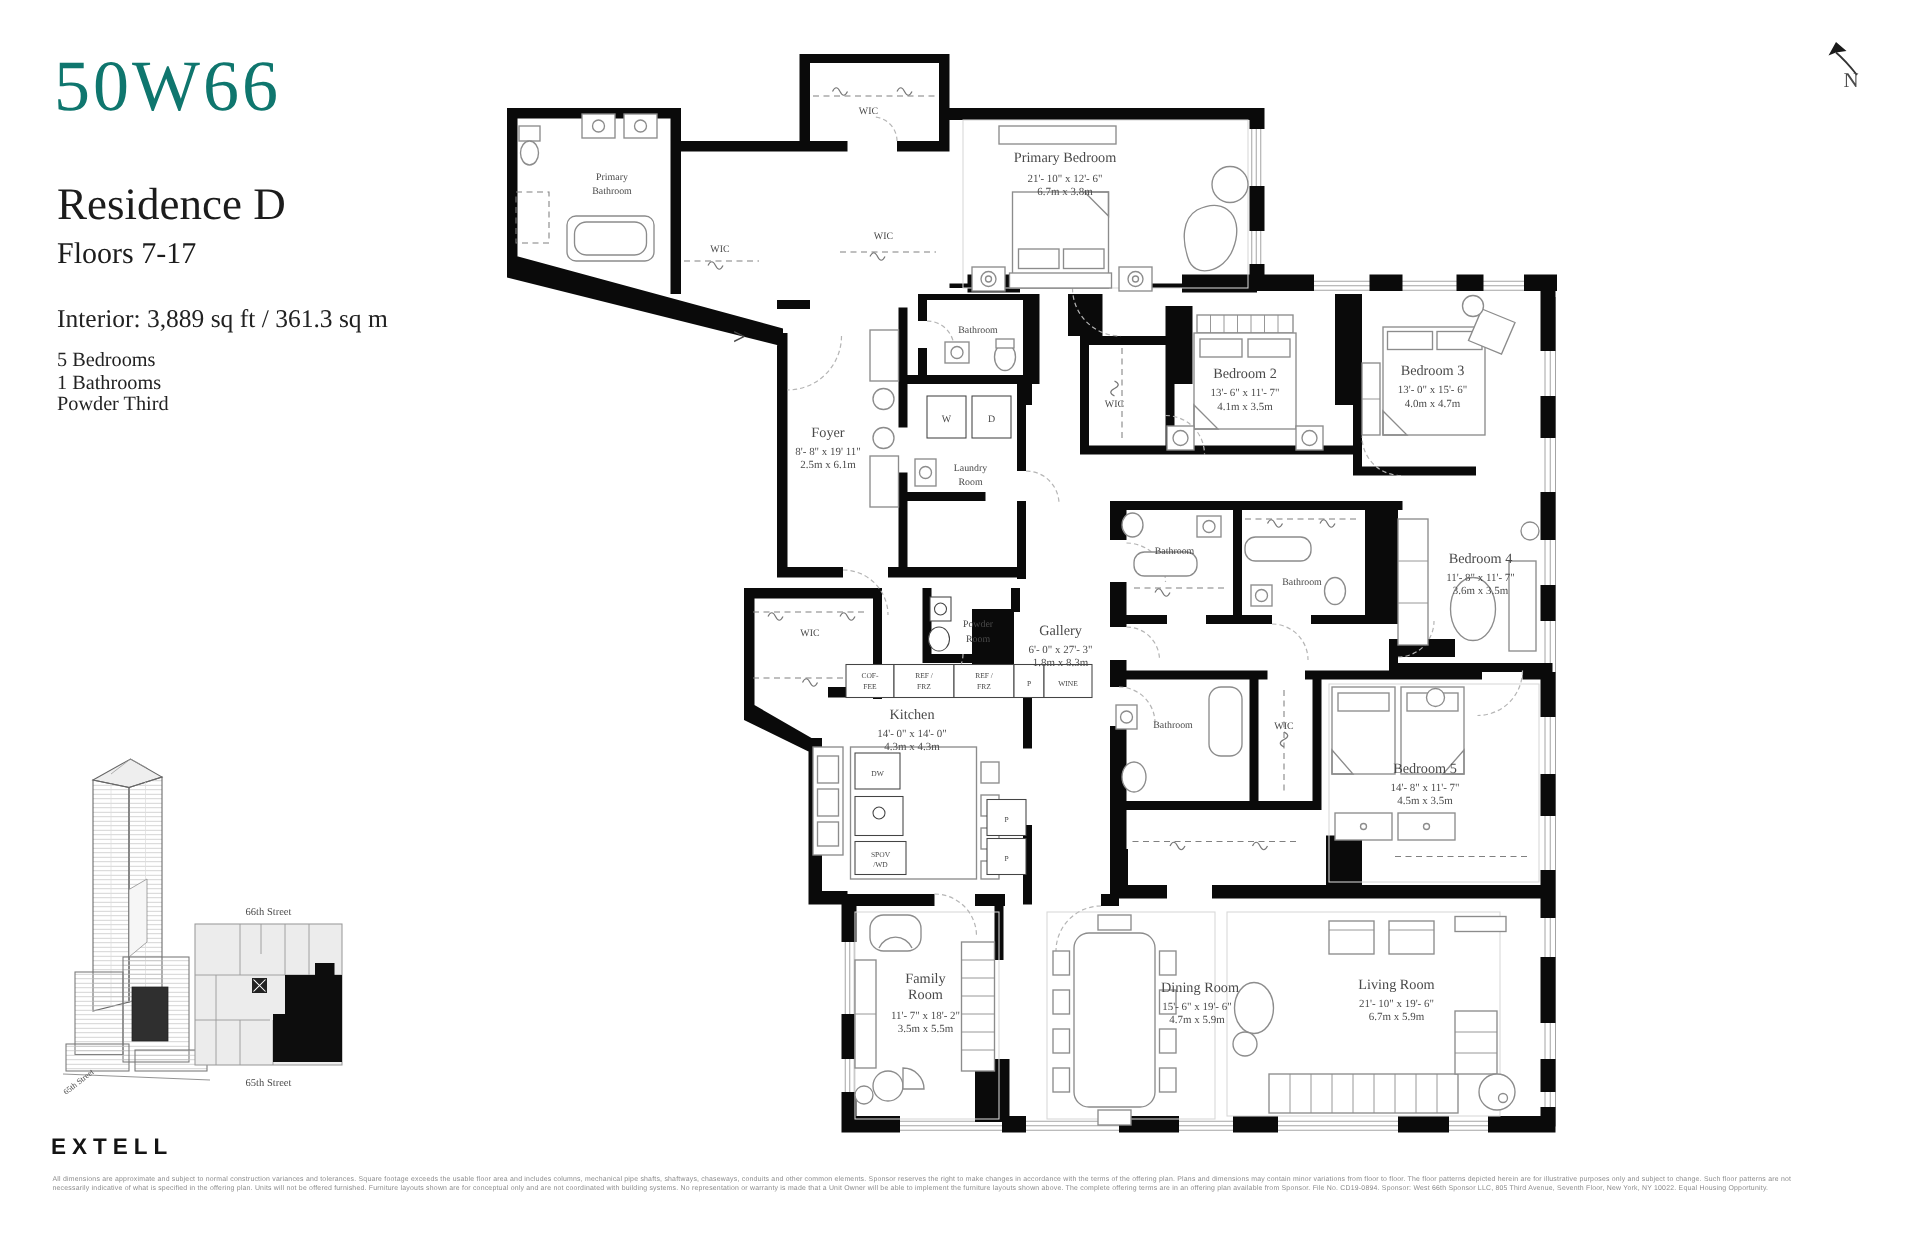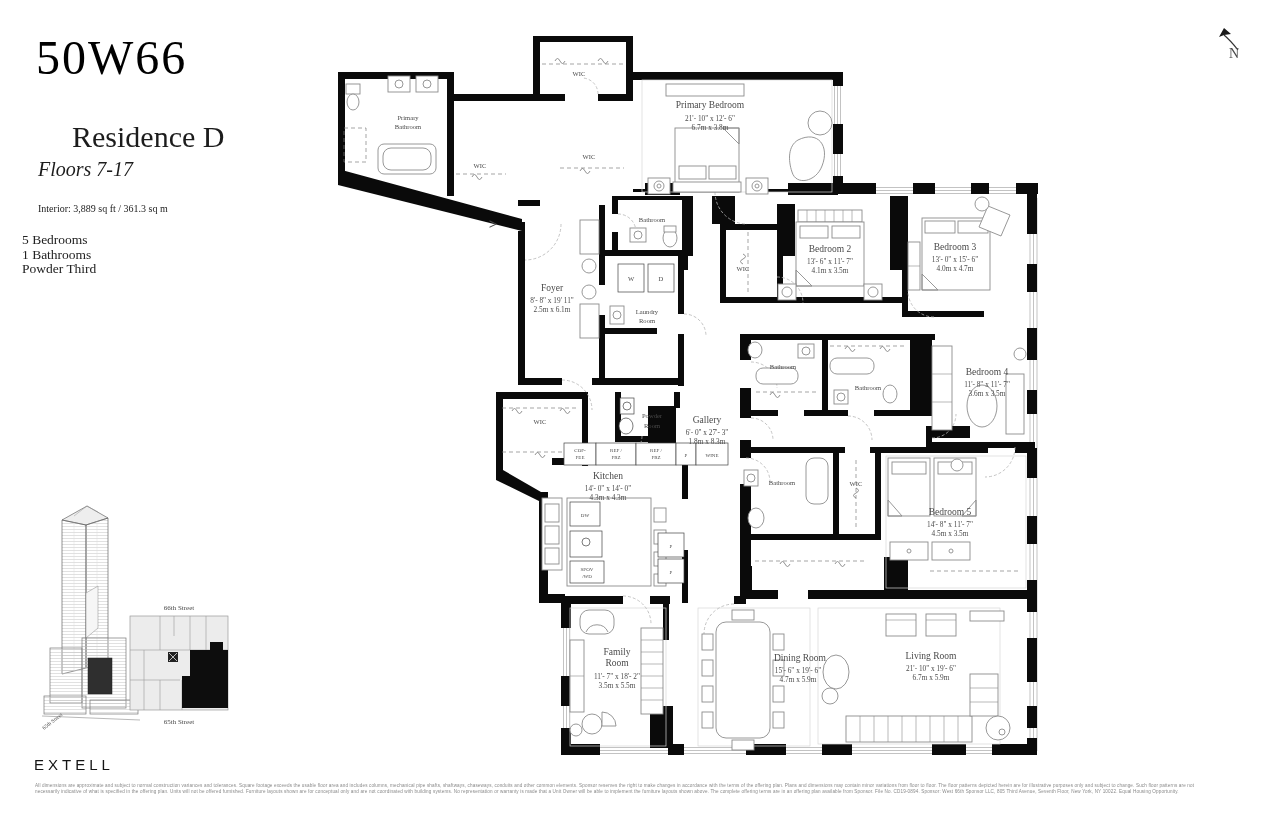--- a/index.html
+++ b/index.html
@@ -1,28 +1,28 @@
 <!DOCTYPE html>
 <html><head>
 <meta charset="utf-8">
 <style>
   html,body{margin:0;padding:0;background:#fff;}
   .page{position:relative;width:1280px;height:828px;background:#fff;overflow:hidden;
         font-family:"Liberation Serif",serif;color:#1a1a1a;}
-  .brand{position:absolute;left:36px;top:30px;font-size:48px;letter-spacing:2px;font-weight:400;color:#000000;text-align:center;}
-  .residence{position:absolute;left:38px;top:120px;font-size:30px;color:#1c1c1c;margin-left:34px;}
-  .floors{position:absolute;left:38px;top:158px;font-size:20px;color:#1c1c1c;font-style:italic;}
-  .interior{position:absolute;left:38px;top:203px;font-size:10px;color:#222;}
-  .features{position:absolute;left:22px;top:233px;font-size:13.5px;line-height:14px;color:#222;}
+  .brand{position:absolute;left:36px;top:30px;font-size:48px;letter-spacing:2px;font-weight:400;color:#0f766e;text-align:center;}
+  .residence{position:absolute;left:38px;top:120px;font-size:30px;color:#1c1c1c;}
+  .floors{position:absolute;left:38px;top:158px;font-size:20px;color:#1c1c1c;}
+  .interior{position:absolute;left:38px;top:203px;font-size:17px;color:#222;}
+  .features{position:absolute;left:38px;top:233px;font-size:13.5px;line-height:14px;color:#222;}
   .features div{margin:0 0 0.5px 0;}
   .plan-svg{position:absolute;left:330px;top:28px;}
   .locator-svg{position:absolute;left:40px;top:498px;}
   .compass-svg{position:absolute;left:1212px;top:26px;}
   .logo{position:absolute;left:34px;top:756px;font-family:"Liberation Sans",sans-serif;
-        font-size:15px;font-weight:400;letter-spacing:4px;color:#141414;}
+        font-size:15px;font-weight:700;letter-spacing:4px;color:#141414;}
   .legal{position:absolute;left:35px;top:783px;width:1212px;font-family:"Liberation Sans",sans-serif;
          font-size:4.6px;line-height:5.6px;color:#8a8a8a;letter-spacing:.15px;}
   svg text{font-family:"Liberation Serif",serif;fill:#4a4a4a;}
   .rname{font-size:9.5px;}
   .rdim{font-size:7.3px;}
   .rsmall{font-size:6.6px;}
   .rtiny{font-size:5px;}
 </style>
 </head>
 <body>

